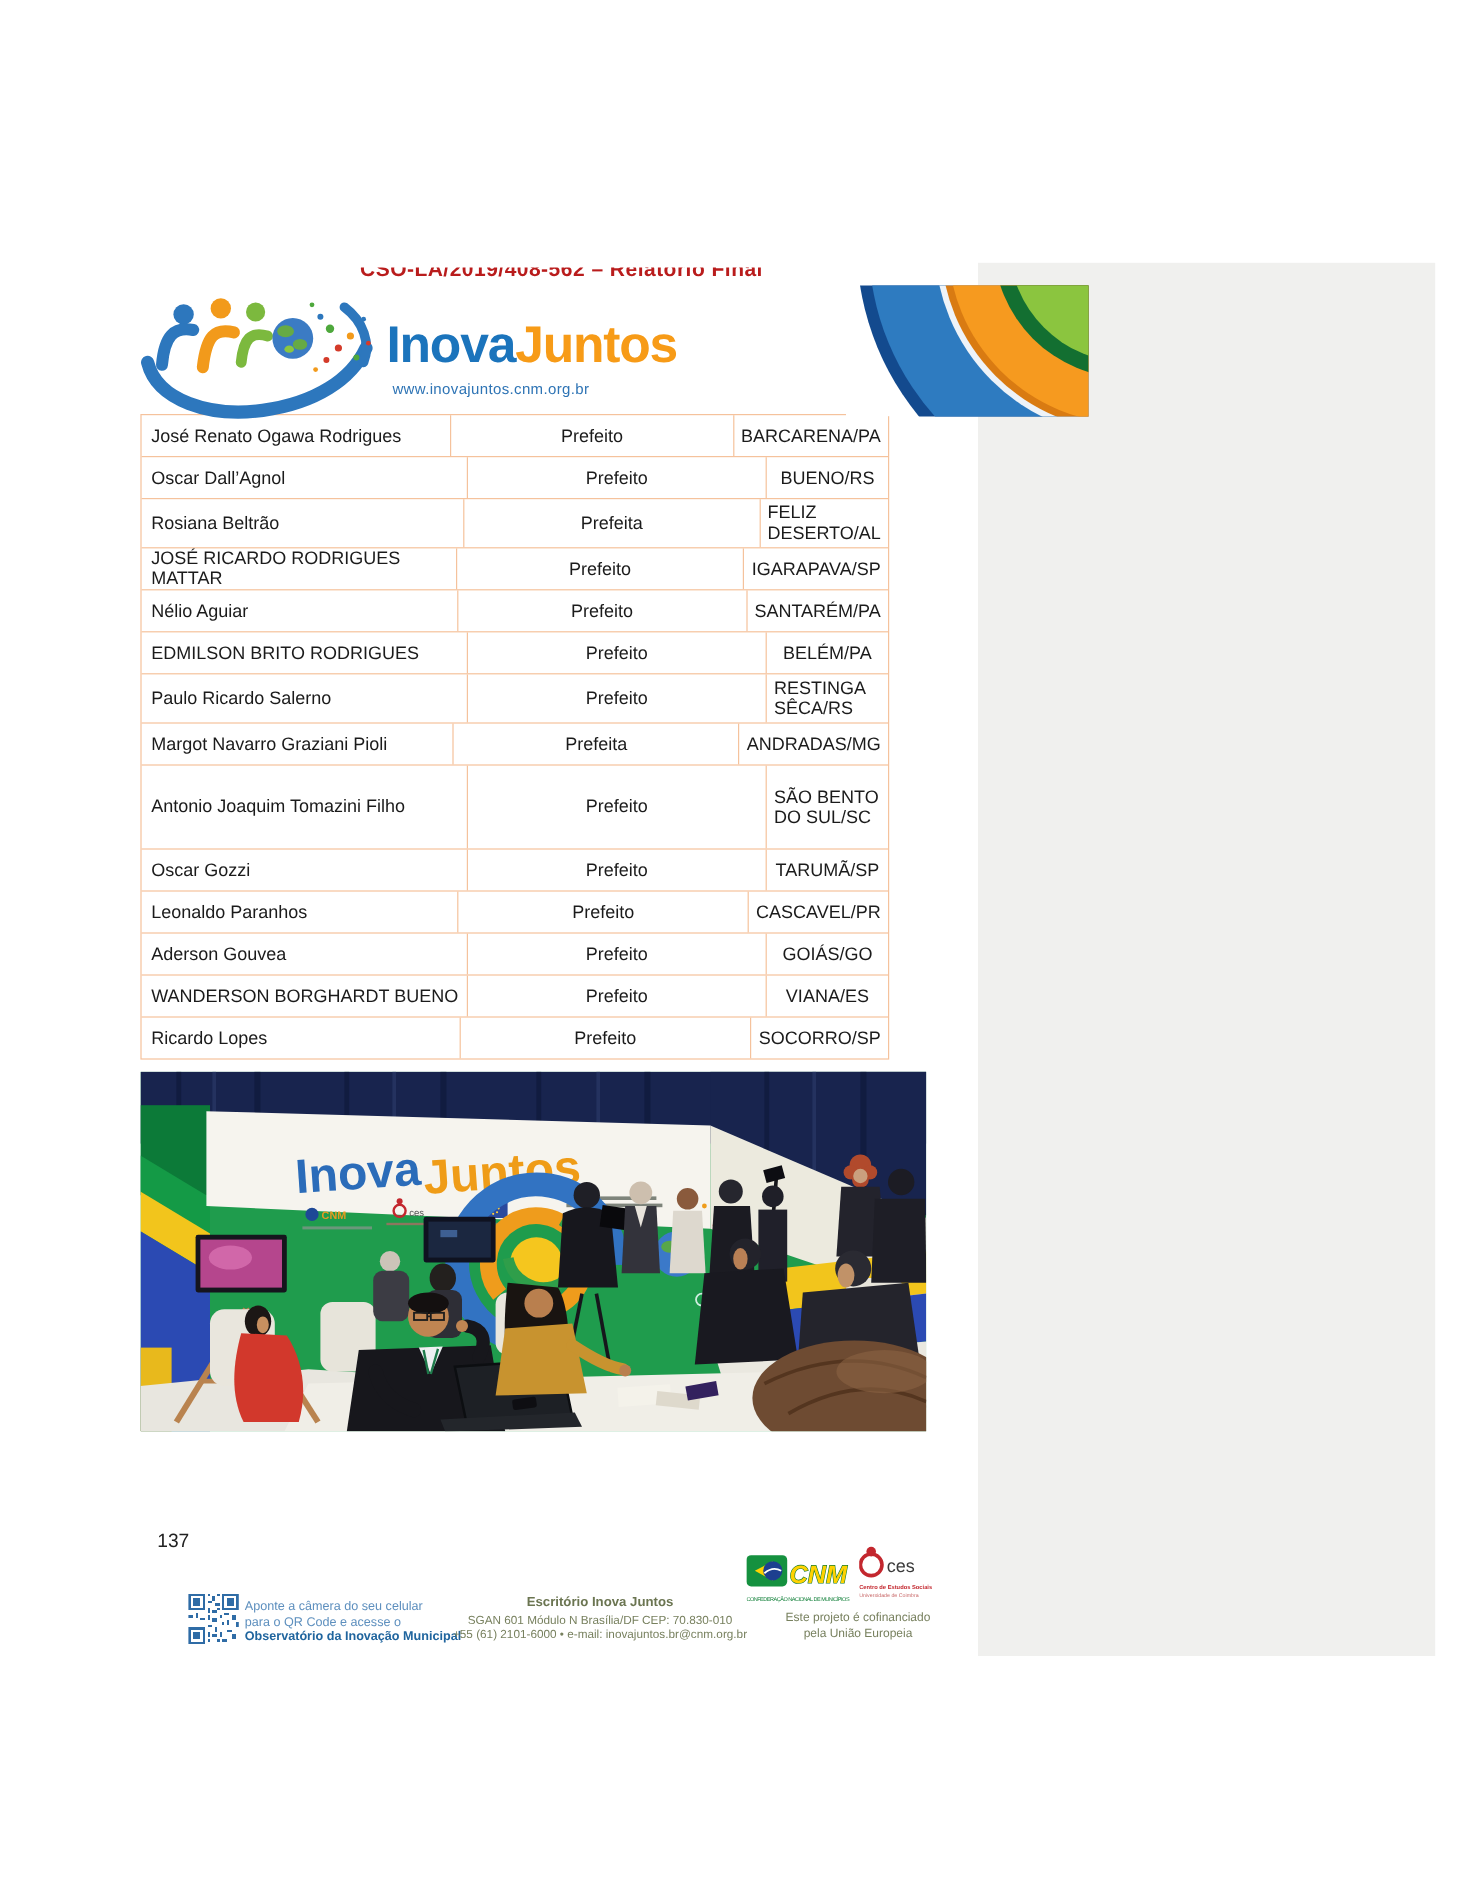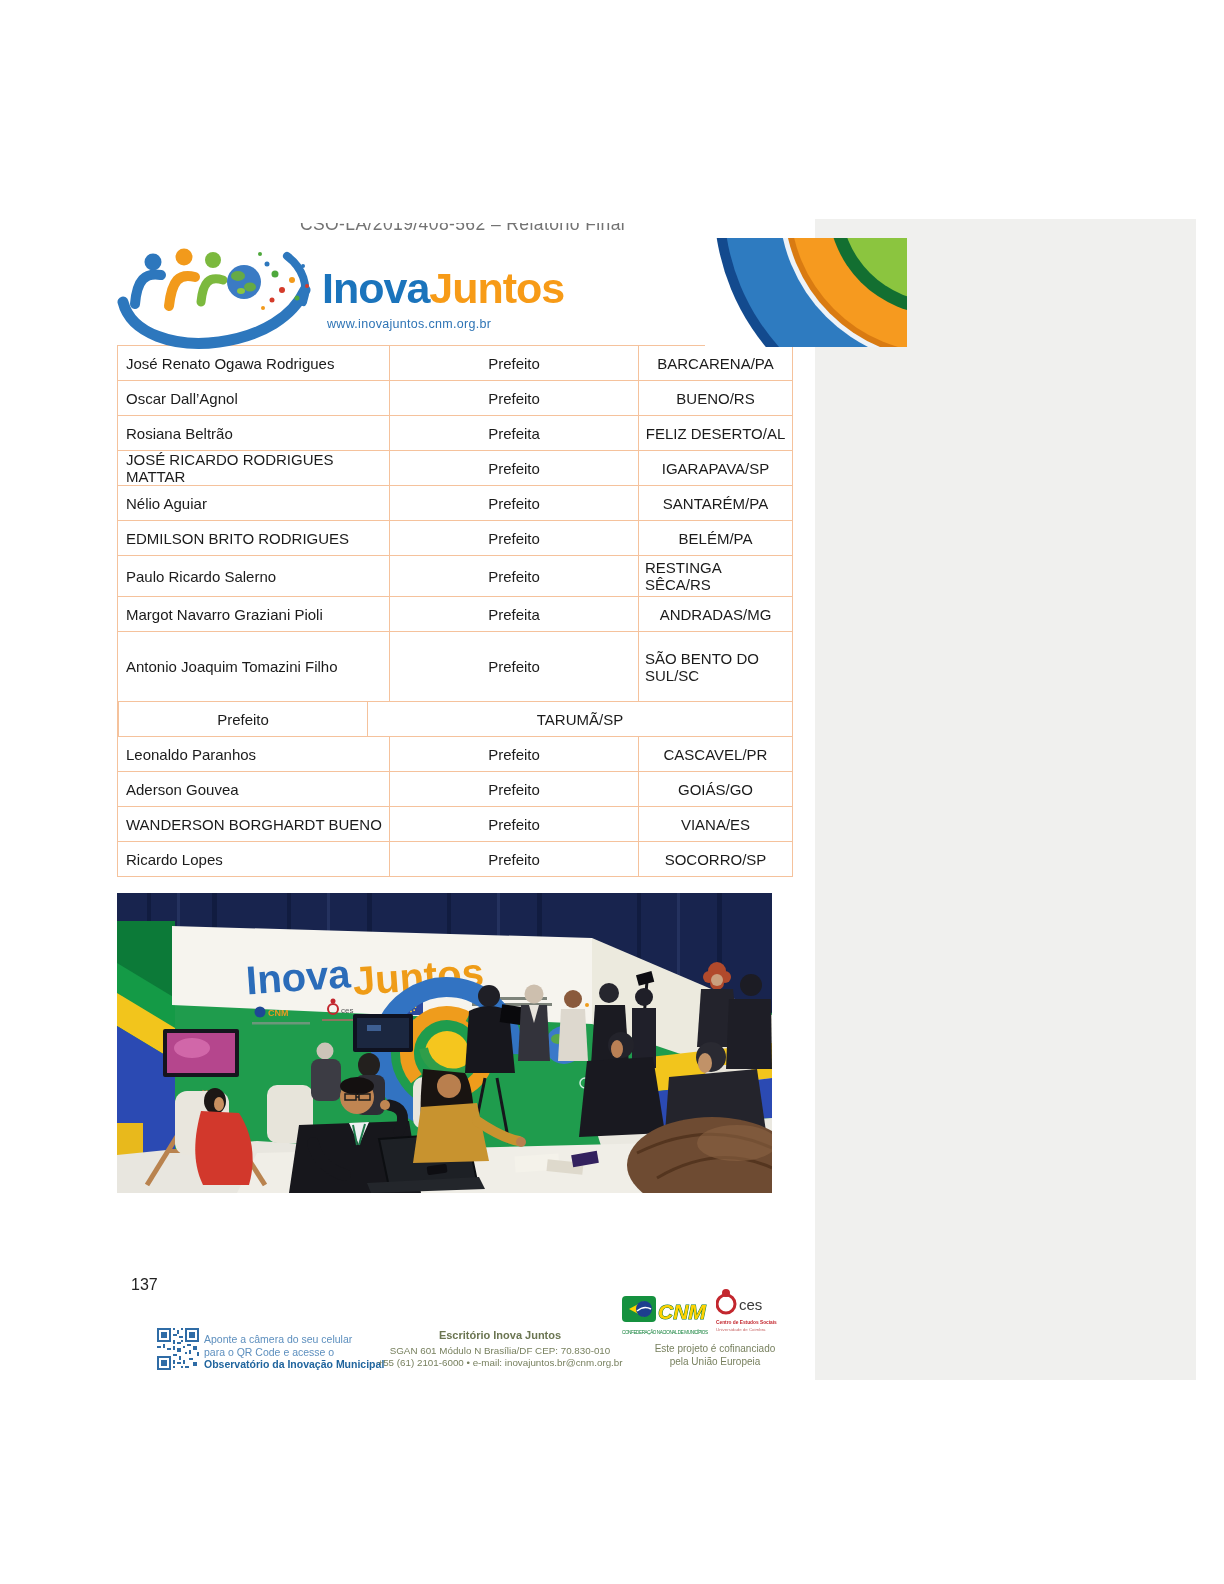--- a/index.html
+++ b/index.html
@@ -3,33 +3,33 @@
 <meta charset="utf-8">
 <style>
   html,body{margin:0;padding:0;background:#ffffff;}
   body{width:1224px;height:1584px;position:relative;font-family:"Liberation Sans",sans-serif;color:#1b1b1b;}
   #page{position:absolute;inset:0;background:#fff;overflow:hidden;}
 
   .gray-band{position:absolute;left:815px;top:219px;width:381px;height:1161px;background:#f0f0ee;}
 
   
   .clip-head{position:absolute;left:300px;top:223px;width:360px;height:14px;overflow:hidden;}
-  .clip-head span{display:block;margin-top:-9px;font-size:17.5px;letter-spacing:.4px;color:#737373;white-space:nowrap;}
+  .clip-head span{display:block;margin-top:-9px;font-size:17.5px;letter-spacing:.4px;color:#b91c1c;white-space:nowrap;font-weight:bold;}
 
   
   .emblem{position:absolute;left:117px;top:242px;z-index:3;}
   .brand{position:absolute;left:322px;top:264px;font-weight:bold;font-size:43px;letter-spacing:-1px;white-space:nowrap;}
   .brand .inova{color:#1b74bc;}
   .brand .juntos{color:#f79b17;}
   .brand-url{position:absolute;left:327px;top:317px;font-size:12.5px;color:#2e74b5;letter-spacing:.3px;}
 
   .swoosh{position:absolute;left:705px;top:238px;z-index:2;}
 
   
-  .ptable{position:absolute;left:117px;top:345px;width:676px;border:1px solid #f5c29c;background:#fff;box-sizing:border-box;z-index:1;}
+  .ptable{position:absolute;left:117px;top:345px;width:624px;border:1px solid #f5c29c;background:#fff;box-sizing:border-box;z-index:1;}
   .trow{display:flex;min-height:34px;border-top:1px solid #f5c29c;}
   .trow:first-child{border-top:none;}
   .trow.tall{min-height:69px;}
   .c{display:flex;align-items:center;font-size:15px;box-sizing:border-box;}
   .c.name{width:271px;padding-left:8px;padding-right:4px;}
   .c.role{width:249px;justify-content:center;border-left:1px solid #f5c29c;}
   .c.muni{flex:1;justify-content:center;text-align:left;border-left:1px solid #f5c29c;padding:3px 6px;}
 
   .photo{position:absolute;left:117px;top:893px;width:655px;height:300px;overflow:hidden;z-index:1;}
 
@@ -138,20 +138,21 @@
         <div class="c name">Margot Navarro Graziani Pioli</div>
         <div class="c role">Prefeita</div>
         <div class="c muni">ANDRADAS/MG</div>
       </div>
     <div class="trow tall">
         <div class="c name">Antonio Joaquim Tomazini Filho</div>
         <div class="c role">Prefeito</div>
         <div class="c muni">SÃO BENTO DO SUL/SC</div>
       </div>
     <div class="trow">
+        <div class="c name">Oscar Gozzi</div>
         <div class="c role">Prefeito</div>
         <div class="c muni">TARUMÃ/SP</div>
       </div>
     <div class="trow">
         <div class="c name">Leonaldo Paranhos</div>
         <div class="c role">Prefeito</div>
         <div class="c muni">CASCAVEL/PR</div>
       </div>
     <div class="trow">
         <div class="c name">Aderson Gouvea</div>

